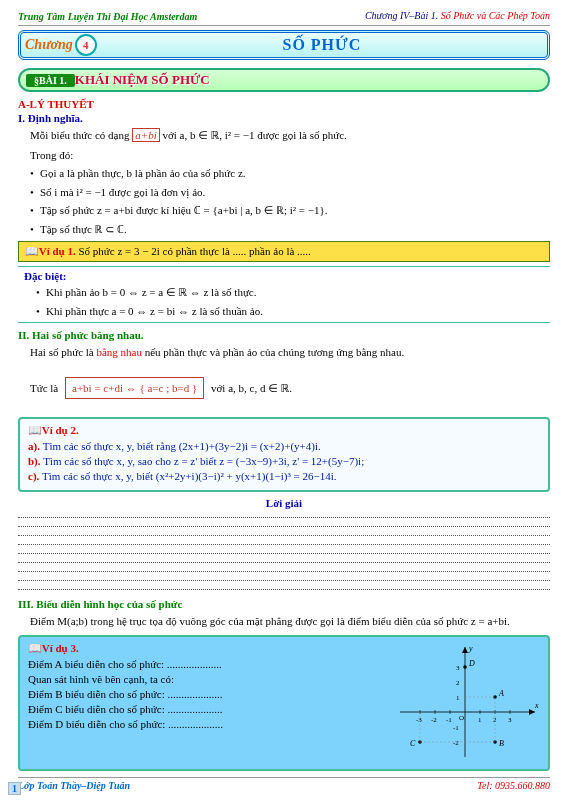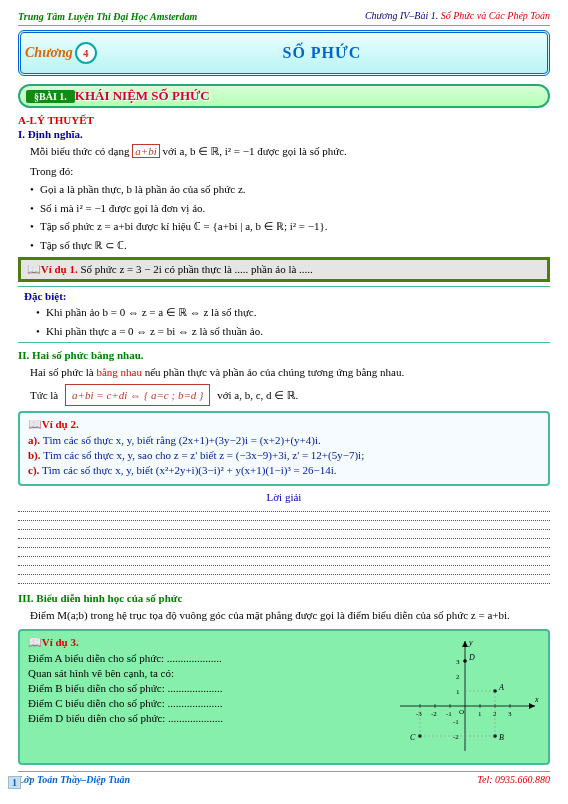--- a/index.html
+++ b/index.html
@@ -3,46 +3,46 @@
 <meta charset="utf-8">
 <style>
   * { box-sizing: border-box; margin: 0; padding: 0; }
   body { font-family: "Times New Roman", serif; font-size: 11px; color: #000; background: #fff; width: 568px; margin: 0 auto; }
   .page { padding: 10px 18px 10px 18px; position: relative; }
   .hdr-left { color: #008000; font-style: italic; font-weight: bold; font-size: 10px; }
   .hdr-right { color: #d00; font-style: italic; font-size: 10px; position: absolute; right: 18px; top: 10px; }
   .hdr-right .chap { color:#008; }
   .hdr-row { margin-bottom: 3px; }
   .hdr-rule { border-top: 1px solid #999; margin-bottom:4px; }
-  .chapter-bar { display:flex; align-items:center; border:3px double #06c; border-radius:6px; background: linear-gradient(#eaffff,#b9f3f3); height:46px; margin-bottom:8px; }
+  .chapter-bar { display:flex; align-items:center; border:3px double #06c; border-radius:6px; background: linear-gradient(#eaffff,#b9f3f3); height:30px; margin-bottom:8px; }
   .chapter-left { display:flex; align-items:center; gap:2px; padding-left:4px;}
   .chapter-label { color:#d60; font-family: cursive; font-style:italic; font-weight:bold; font-size:14px; }
   .chapter-num { display:inline-block; border:2px solid #0aa; border-radius:50%; width:22px; height:22px; text-align:center; line-height:18px; color:#d33; font-weight:bold; background:#fff; }
   .chapter-title { flex:1; text-align:center; color:#06c; font-weight:bold; font-size:16px; letter-spacing:1px;}
   .lesson-bar { background: linear-gradient(#d6ffd6,#b6ffb6); border:2px solid #2a7; border-radius:12px; padding:2px 6px; display:flex; align-items:center; margin-bottom:6px; }
   .lesson-tag { background:#138a13; color:#fff; font-weight:bold; font-size:10px; padding:1px 8px; border-radius:2px; }
   .lesson-title { flex:1; text-align:left; color:#d4003a; font-family: "Comic Sans MS", cursive; font-weight:bold; font-size:13px; text-shadow:1px 1px #fff;}
   .sec-red { color:#d00; font-weight:bold; font-size:11px; margin-top:4px; }
   .sec-blue { color:#00a; font-weight:bold; font-size:11px; margin-top:2px; }
   .sec-green { color:#008000; font-weight:bold; font-size:11px; margin-top:6px; }
   .body-txt { margin-left:12px; margin-top:3px; line-height:1.5; }
   .bullet { margin-left:22px; margin-top:2px; position:relative; line-height:1.5;}
   .bullet::before { content:"•"; position:absolute; left:-10px; color:#000; }
   .boxed { border:1px solid #c0392b; color:#c0392b; padding:0 2px; font-style:italic; }
-  .ex-bar { background:#e5e5e5; border:3px solid #4d7c0f; padding:3px 6px; margin-top:4px; }
+  .ex-bar { background:#fde047; border:1px solid #4d7c0f; padding:3px 6px; margin-top:4px; }
   .ex-title { color:#d00; font-weight:bold; }
   .book-icon { color:#06c; }
   .feature-box { border-top:1px solid #4b9; border-bottom:1px solid #4b9; padding:3px 0 3px 6px; margin-top:4px; }
-  .eq-box { border:1px solid #c0392b; display:inline-block; padding:2px 6px; color:#c0392b; font-style:italic; margin:0 4px; }
+  .eq-box { border:1px solid #c0392b; display:inline-block; padding:2px 6px; color:#c0392b; margin:13px 4px; }
   .ex2-box { border:2px solid #4b9; border-radius:4px; background:#f6fbff; padding:5px 8px; margin-top:5px; }
   .ex2-box .line { margin:3px 0; color:#00209f; }
   .ex2-box .lbl { color:#c00; font-weight:bold; }
-  .answer-title { text-align:center; color:#00a; font-weight:normal; margin-top:5px; }
+  .answer-title { text-align:center; color:#00a; font-weight:bold; margin-top:5px; }
   .dotted { border:none; border-top:1px dotted #555; margin:8px 0; }
-  .ex3-box { border:2px solid #4b9; border-radius:4px; background:#86efac; padding:5px 8px; margin-top:5px; display:flex; }
+  .ex3-box { border:2px solid #4b9; border-radius:4px; background:#7dd3fc; padding:5px 8px; margin-top:5px; display:flex; }
   .ex3-left { flex:1; }
   .ex3-left .pt { margin:3px 0; }
   .ex3-right { width:150px; position:relative; }
   svg.axis { width:150px; height:120px; }
   .ftr { border-top:1px solid #999; margin-top:6px; padding-top:2px; display:flex; justify-content:space-between; font-style:italic; font-size:10px;}
   .ftr-left { color:#06c; font-weight:bold; }
   .ftr-right { color:#d00; }
   .pgnum { position:absolute; left:8px; bottom:6px; background:#cde; border:1px solid #9bc; padding:0 3px; color:#06c; font-size:10px; font-weight:bold;}
 </style>
 </head>

